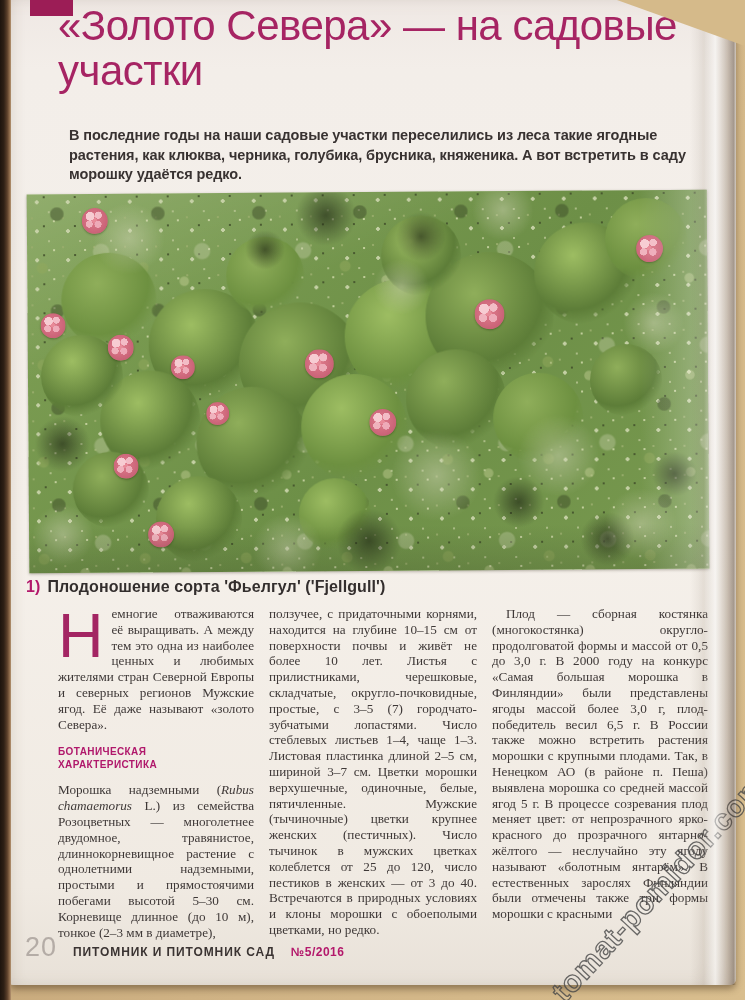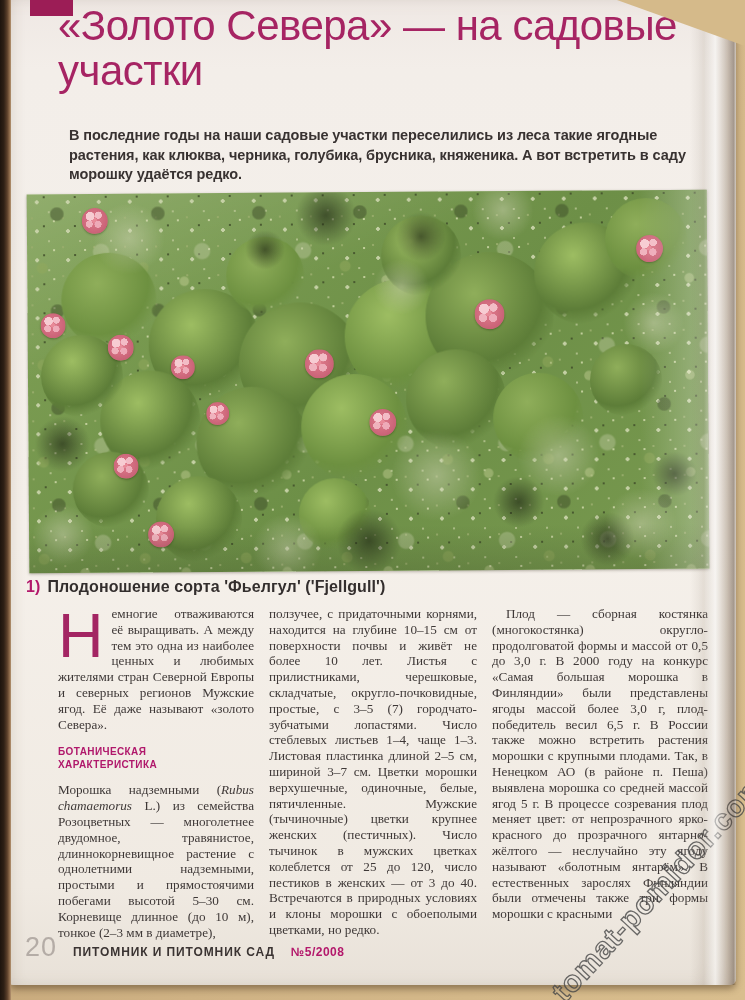--- a/index.html
+++ b/index.html
@@ -220,18 +220,18 @@
       <div class="p">ползучее, с придаточными корнями, находится на глубине 10–15 см от поверхности почвы и живёт не более 10 лет. Листья с прилистниками, черешковые, складчатые, округло-почковидные, простые, с 3–5 (7) городчато-зубчатыми лопастями. Число стеблевых листьев 1–4, чаще 1–3. Листовая пластинка длиной 2–5 см, шириной 3–7 см. Цветки морошки верхушечные, одиночные, белые, пятичленные. Мужские (тычиночные) цветки крупнее женских (пестичных). Число тычинок в мужских цветках колеблется от 25 до 120, число пестиков в женских — от 3 до 40. Встречаются в природных условиях и клоны морошки с обоеполыми цветками, но редко.</div>
     </div>
     <div class="col3">
       <div class="p">Плод — сборная костянка (многокостянка) округло-продолговатой формы и массой от 0,5 до 3,0 г. В 2000 году на конкурс «Самая большая морошка в Финляндии» были представлены ягоды массой более 3,0 г, плод-победитель весил 6,5 г. В России также можно встретить растения морошки с крупными плодами. Так, в Ненецком АО (в районе п. Пеша) выявлена морошка со средней массой ягод 5 г. В процессе созревания плод меняет цвет: от непрозрачного ярко-красного до прозрачного янтарно-жёлтого — неслучайно эту ягоду называют «болотным янтарём». В естественных зарослях Финляндии были отмечены также три формы морошки с красными</div>
     </div>
   </div>
 
   <div class="footer">
     <span class="page-num">20</span>
     <span class="mag-name">ПИТОМНИК И ПИТОМНИК САД</span>
-    <span class="issue">№5/2008</span>
+    <span class="issue">№5/2016</span>
   </div>
 </div>
 
 <div class="curl"></div>
 <div class="watermark">tomat-pomidor.com</div>
 
 </body></html>

